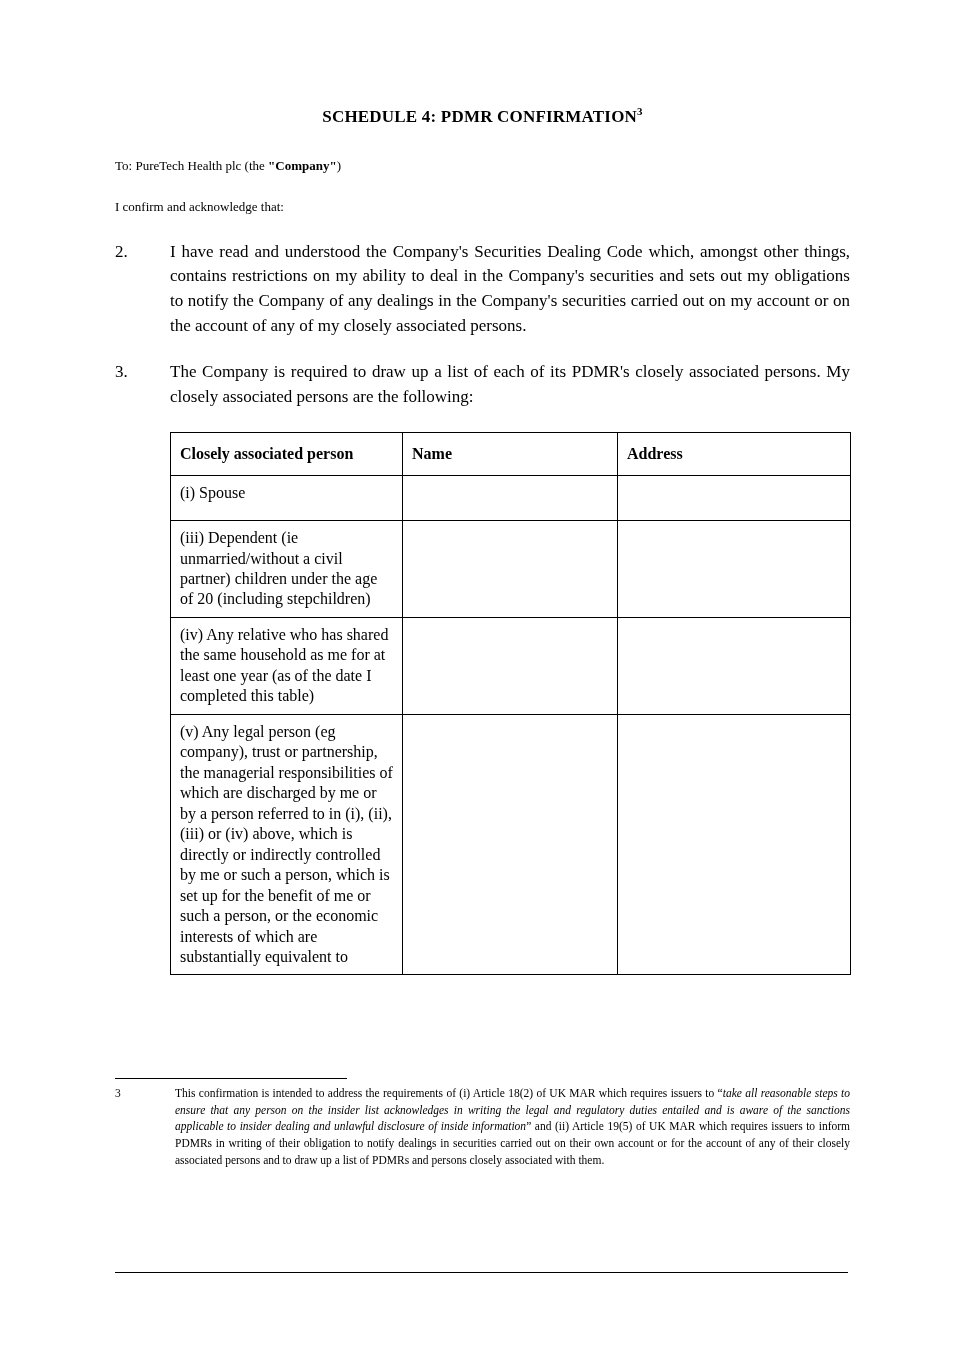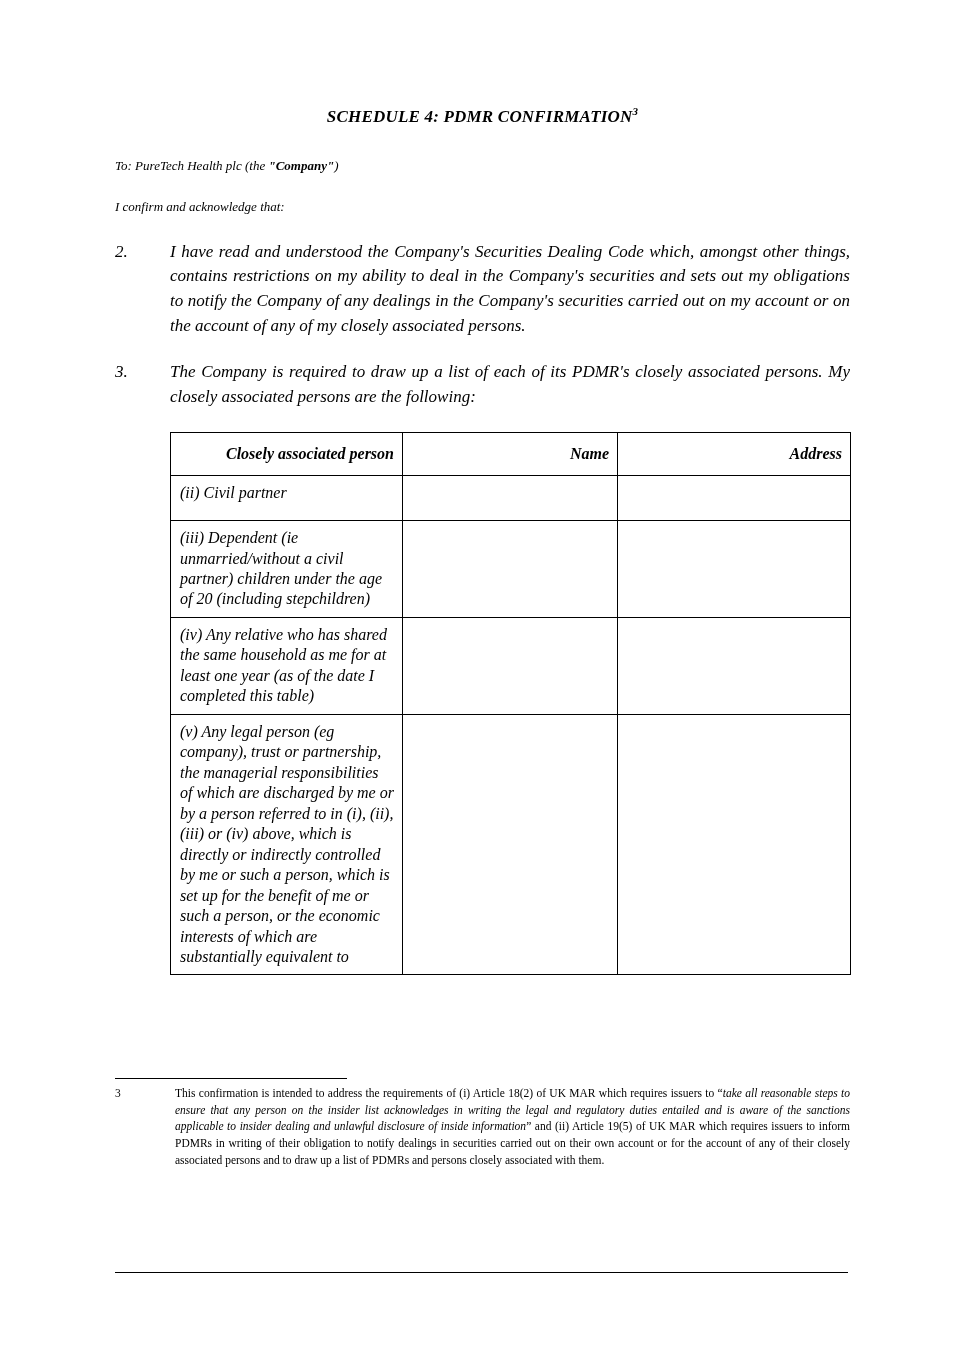--- a/index.html
+++ b/index.html
@@ -19,21 +19,20 @@
     background: #ffffff;
     box-sizing: border-box;
     padding: 0;
     overflow: hidden;
   }
   .content {
     position: absolute;
     left: 115px;
     top: 105px;
     width: 735px;
-    font-style: italic;
   }
   .doc-title {
     text-align: center;
     font-weight: bold;
     font-size: 17px;
     letter-spacing: 0.2px;
     margin: 0 0 30px 0;
   }
   .doc-title sup {
     font-size: 11px;
@@ -76,21 +75,20 @@
     font-size: 16px;
     line-height: 1.28;
     text-align: left;
     font-weight: normal;
   }
   table.cap-table th {
     font-weight: bold;
     font-size: 16px;
     padding-top: 11px;
     padding-bottom: 11px;
-    text-align: right;
   }
   .col1 { width: 232px; }
   .col2 { width: 215px; }
   .col3 { width: 233px; }
   .cell-pad-spouse { height: 30px; }
   .footnote-area {
     position: absolute;
     left: 115px;
     top: 1078px;
     width: 735px;
@@ -171,21 +169,21 @@
       </colgroup>
       <thead>
         <tr>
           <th>Closely associated person</th>
           <th>Name</th>
           <th>Address</th>
         </tr>
       </thead>
       <tbody>
         <tr>
-          <td class="cell-pad-spouse">(ii) Civil partner</td>
+          <td class="cell-pad-spouse">(i) Spouse</td>
           <td></td>
           <td></td>
         </tr>
         <tr>
           <td>(iii) Dependent (ie unmarried/without a civil partner) children under the age of 20 (including stepchildren)</td>
           <td></td>
           <td></td>
         </tr>
         <tr>
           <td>(iv) Any relative who has shared the same household as me for at least one year (as of the date I completed this table)</td>

